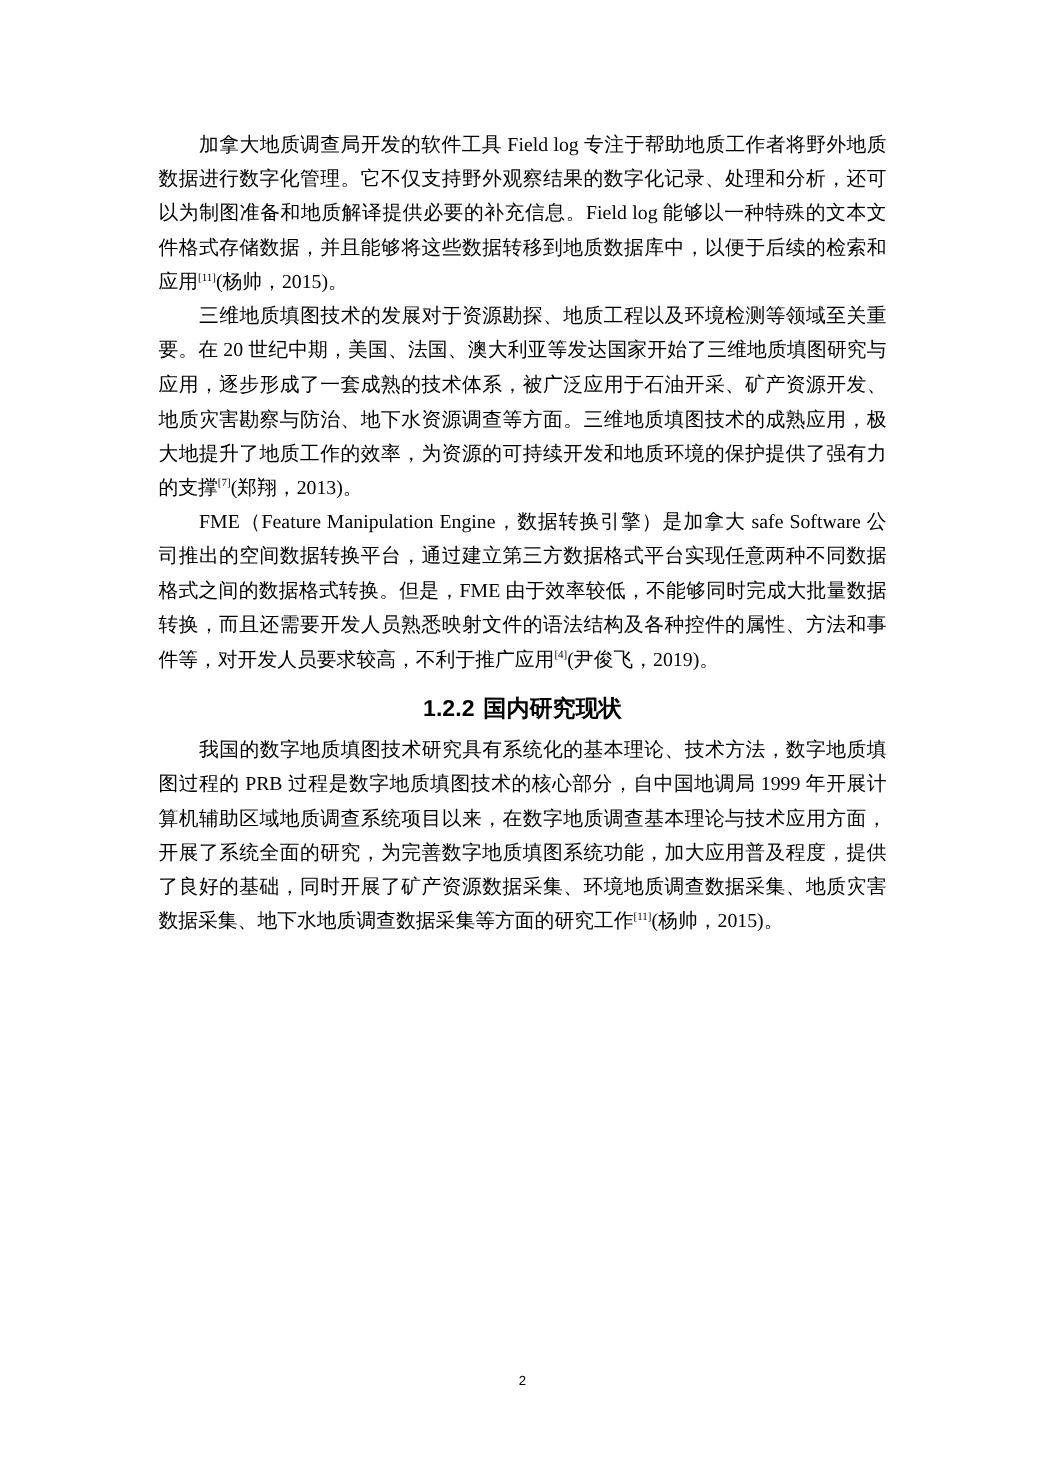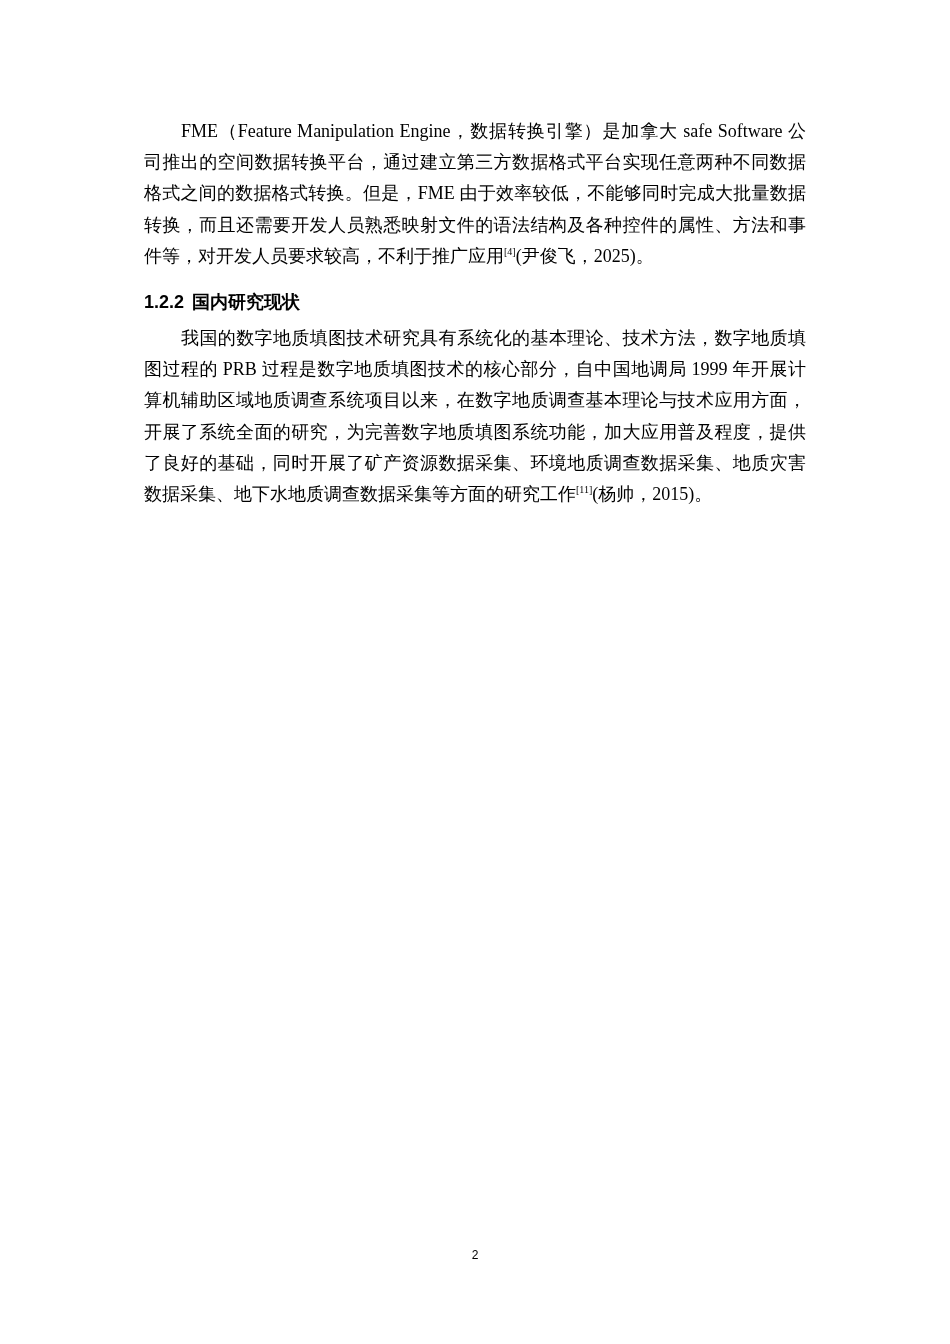--- a/index.html
+++ b/index.html
@@ -22,24 +22,25 @@
       width: 662px;
     }
     .para {
       font-size: 18px;
       line-height: 31.2px;
       text-align: justify;
       text-indent: 37px;
       margin: 0;
     }
     .heading {
-      font-size: 18px;
+      font-size: 21px;
       line-height: 30px;
       margin: 15px 0 6px 0;
       font-family: "Liberation Sans", "DejaVu Sans", sans-serif;
+      text-align: center;
     }
     .heading .num {
       margin-right: 8px;
     }
     sup {
       font-size: 10px;
       vertical-align: 7px;
       line-height: 0;
     }
     .page-number {
@@ -50,23 +51,25 @@
       text-align: center;
       font-size: 12px;
       font-family: "Liberation Sans", "DejaVu Sans", sans-serif;
     }
   </style>
 </head>
 <body>
 
 <div class="page">
 
+  <p class="para"><span>加拿大地质调查局开发的软件工具 Field log 专注于帮助地质工作者将野外地质数据进行数字化管理。它不仅支持野外观察结果的数字化记录、处理和分析，还可以为制图准备和地质解译提供必要的补充信息。Field log 能够以一种特殊的文本文件格式存储数据，并且能够将这些数据转移到地质数据库中，以便于后续的检索和应用</span><sup>[11]</sup><span>(杨帅，2015)。</span></p>
 
+  <p class="para"><span>三维地质填图技术的发展对于资源勘探、地质工程以及环境检测等领域至关重要。在 20 世纪中期，美国、法国、澳大利亚等发达国家开始了三维地质填图研究与应用，逐步形成了一套成熟的技术体系，被广泛应用于石油开采、矿产资源开发、地质灾害勘察与防治、地下水资源调查等方面。三维地质填图技术的成熟应用，极大地提升了地质工作的效率，为资源的可持续开发和地质环境的保护提供了强有力的支撑</span><sup>[7]</sup><span>(郑翔，2013)。</span></p>
 
-  <p class="para"><span>FME（Feature Manipulation Engine，数据转换引擎）是加拿大 safe Software 公司推出的空间数据转换平台，通过建立第三方数据格式平台实现任意两种不同数据格式之间的数据格式转换。但是，FME 由于效率较低，不能够同时完成大批量数据转换，而且还需要开发人员熟悉映射文件的语法结构及各种控件的属性、方法和事件等，对开发人员要求较高，不利于推广应用</span><sup>[4]</sup><span>(尹俊飞，2025)。</span></p>
+  <p class="para"><span>FME（Feature Manipulation Engine，数据转换引擎）是加拿大 safe Software 公司推出的空间数据转换平台，通过建立第三方数据格式平台实现任意两种不同数据格式之间的数据格式转换。但是，FME 由于效率较低，不能够同时完成大批量数据转换，而且还需要开发人员熟悉映射文件的语法结构及各种控件的属性、方法和事件等，对开发人员要求较高，不利于推广应用</span><sup>[4]</sup><span>(尹俊飞，2019)。</span></p>
 
   <h3 class="heading"><span class="num">1.2.2</span><span>国内研究现状</span></h3>
 
 
   <p class="para"><span>我国的数字地质填图技术研究具有系统化的基本理论、技术方法，数字地质填图过程的 PRB 过程是数字地质填图技术的核心部分，自中国地调局 1999 年开展计算机辅助区域地质调查系统项目以来，在数字地质调查基本理论与技术应用方面，开展了系统全面的研究，为完善数字地质填图系统功能，加大应用普及程度，提供了良好的基础，同时开展了矿产资源数据采集、环境地质调查数据采集、地质灾害数据采集、地下水地质调查数据采集等方面的研究工作</span><sup>[11]</sup><span>(杨帅，2015)。</span></p>
 
 
 </div>
 
 <div class="page-number">2</div>

